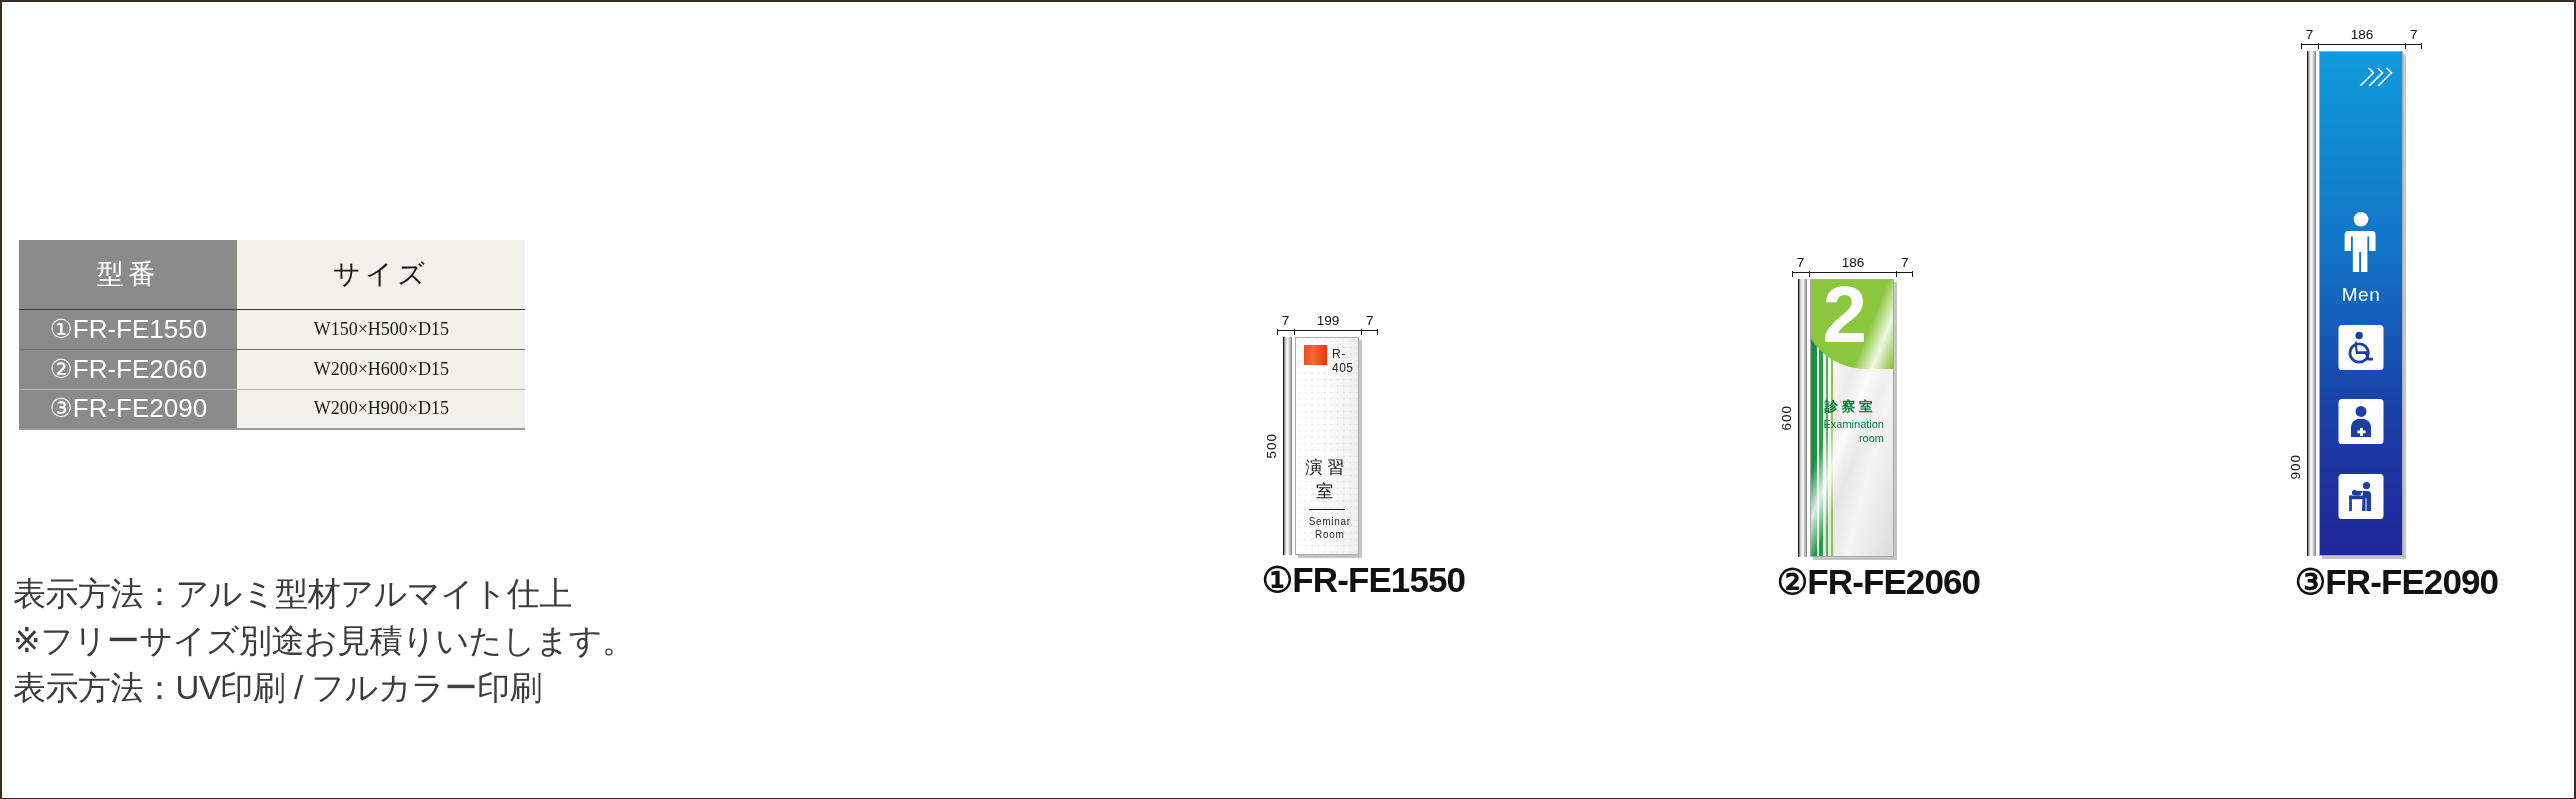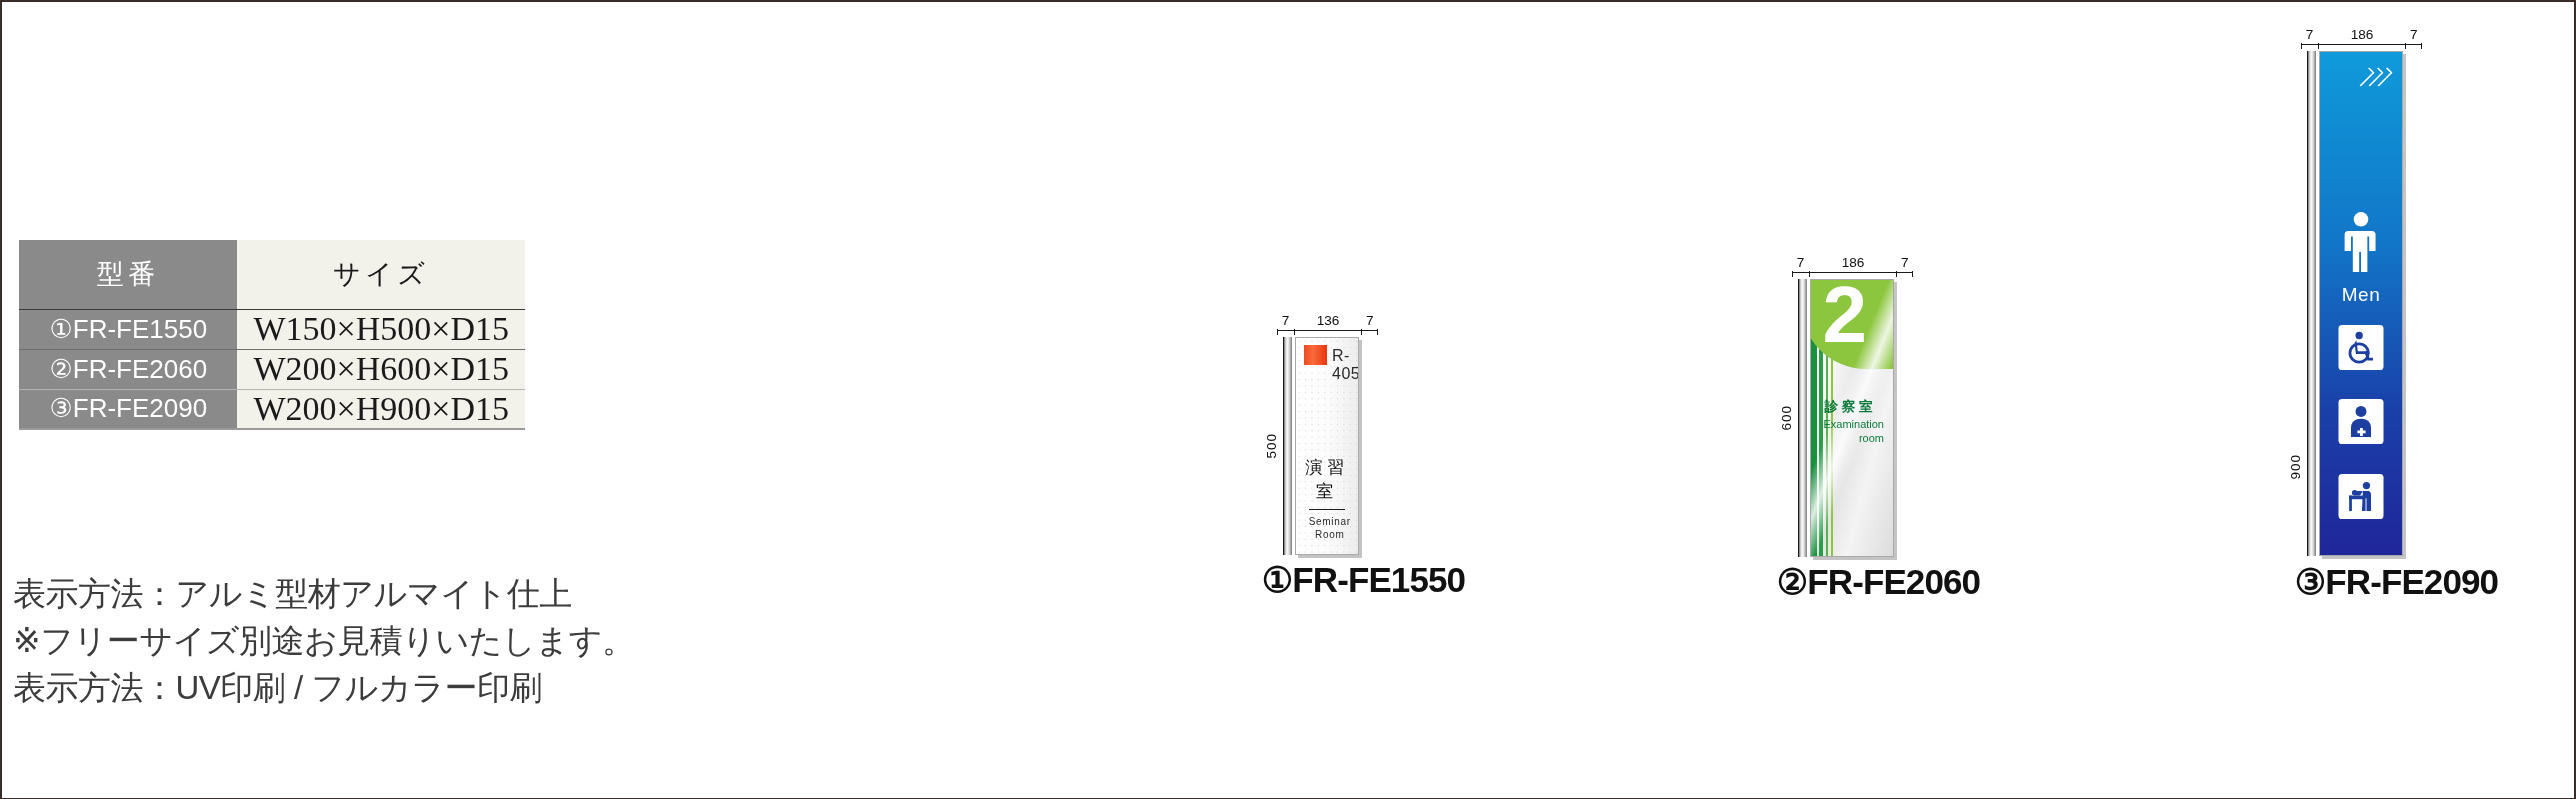--- a/index.html
+++ b/index.html
@@ -31,21 +31,21 @@
   }
   .col-model { width: 218px; background: #8a8a8a; color: #ffffff; }
   .col-size  { width: 288px; background: #f3f2ea; color: #1a1a1a; }
 
   #spec-table thead tr { height: 69px; }
   #spec-table thead .col-model,
   #spec-table thead .col-size { font-size: 27px; letter-spacing: 4.5px; }
 
   #spec-table tbody tr { height: 40px; }
   #spec-table tbody .col-model { font-size: 26px; letter-spacing: 0px; }
-  #spec-table tbody .col-size  { font-size: 34px; letter-spacing: 0px;
+  #spec-table tbody .col-size  { font-size: 18px; letter-spacing: 0px;
                                  font-family: "Liberation Serif","DejaVu Serif",serif; }
 
   .rowline-dark  { border-top: 1.8px solid #3a3a3a; }
   .rowline-mid   { border-top: 1.8px solid #6e6e6e; }
   .rowline-light { border-top: 1.8px solid #b4b4b4; }
   .tbl-bottom    { border-top: 2.7px solid #9a9a9a; }
 
   
   #spec-notes {
     position: absolute;
@@ -140,21 +140,21 @@
       radial-gradient(circle, #c9c9c9 0.6px, transparent 0.7px) 0 0/6.4px 6.4px,
       linear-gradient(to right,#ffffff 0%,#fbfbfb 55%,#ededed 100%);
   }
   #sign1-swatch {
     position: absolute; left: 8.2px; top: 7.3px;
     width: 23px; height: 20px;
     background: linear-gradient(to right,#ef4a22 0%,#f86a3c 38%,#e8350e 100%);
   }
   #sign1-code {
     position: absolute; left: 36px; top: 9px;
-    font-size: 16px; color: #2a2a2a; letter-spacing: 0.5px;
+    font-size: 12px; color: #2a2a2a; letter-spacing: 0.5px;
     font-family: "Liberation Sans", sans-serif;
   }
   #sign1-jp {
     position: absolute; left: 0; right: 0; bottom: 51px;
     text-align: center; font-size: 17.3px; color: #111111;
     letter-spacing: 4.5px; font-family: "Liberation Sans", sans-serif;
   }
   #sign1-divider {
     position: absolute; left: 12.7px; right: 12.7px; bottom: 44px;
     border-top: 1.8px solid #1c1c1c;
@@ -274,21 +274,21 @@
   <div class="sign-block" id="sign1" style="left:1271px; top:313px; width:182px; height:273px;">
 
     <div class="dim-top" style="left:3.6px; top:0px;">
       <div class="dim-seg" style="width:18px;">
         <span class="num">7</span>
         <span class="dim-rule"></span>
         <span class="tick l"></span>
           <span class="tick r"></span>
       </div>
       <div class="dim-seg" style="width:67px;">
-        <span class="num">136</span>
+        <span class="num">199</span>
         <span class="dim-rule"></span>
         <span class="tick r"></span>
       </div>
       <div class="dim-seg" style="width:16.4px;">
         <span class="num">7</span>
         <span class="dim-rule"></span>
         <span class="tick r"></span>
       </div>
     </div>
 

